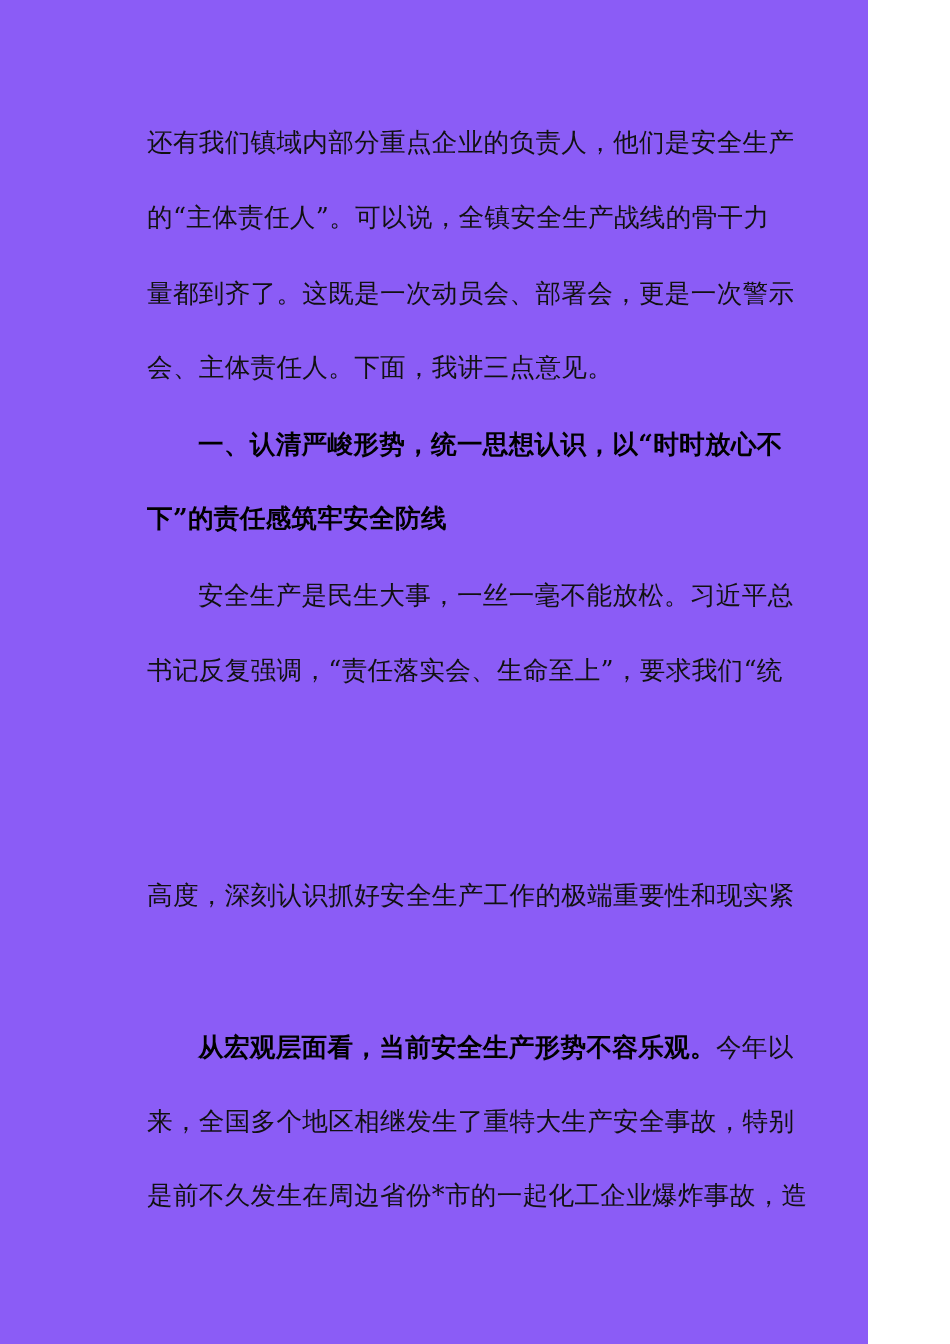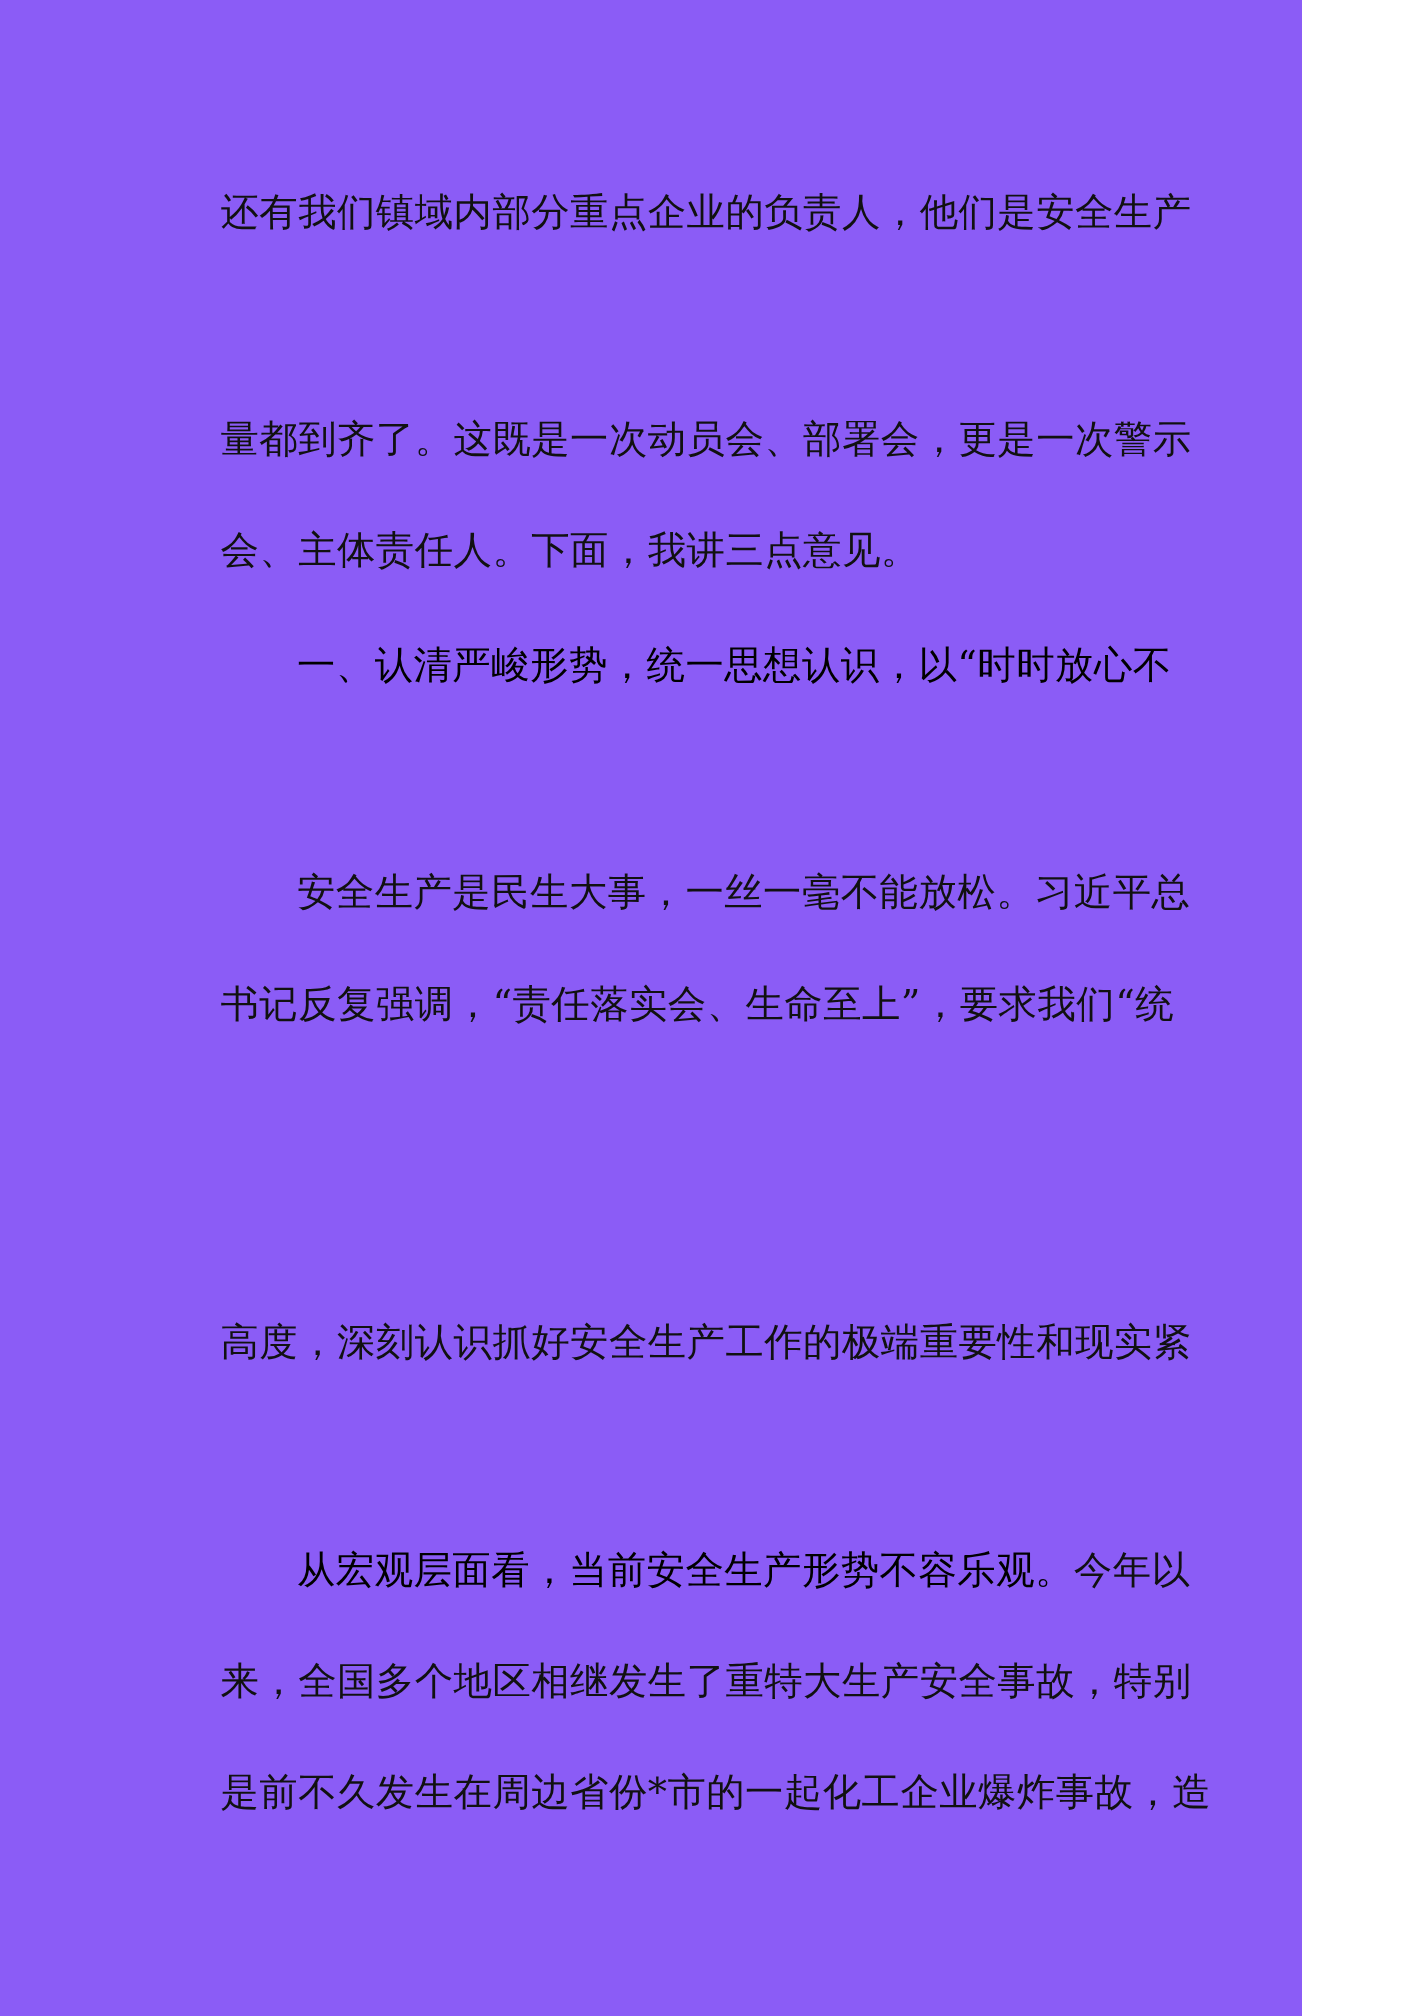--- a/index.html
+++ b/index.html
@@ -11,32 +11,34 @@
       width: 660px;
       height: 34px;
       line-height: 34px;
       font-family: "DejaVu Serif", "Liberation Serif", serif;
       font-size: 25.6px;
       color: #111111;
       white-space: nowrap;
       letter-spacing: 0.3px;
     }
     .line.indent { left: 198px; }
-    .bold { font-weight: normal; color: #000000; }
+    .bold { font-weight: bold; color: #000000; }
   </style>
 </head>
 <body>
 
 <div class="page">
 
   <div class="line" style="top:125px">还有我们镇域内部分重点企业的负责人，他们是安全生产</div>
+  <div class="line" style="top:200px">的“主体责任人”。可以说，全镇安全生产战线的骨干力</div>
   <div class="line" style="top:276px">量都到齐了。这既是一次动员会、部署会，更是一次警示</div>
   <div class="line" style="top:350px">会、主体责任人。下面，我讲三点意见。</div>
 
   <div class="line indent bold" style="top:427px">一、认清严峻形势，统一思想认识，以“时时放心不</div>
+  <div class="line bold" style="top:501px">下”的责任感筑牢安全防线</div>
 
   <div class="line indent" style="top:578px">安全生产是民生大事，一丝一毫不能放松。习近平总</div>
   <div class="line" style="top:653px">书记反复强调，“责任落实会、生命至上”，要求我们“统</div>
   <div class="line" style="top:878px">高度，深刻认识抓好安全生产工作的极端重要性和现实紧</div>
 
   <div class="line" style="top:1104px">来，全国多个地区相继发生了重特大生产安全事故，特别</div>
   <div class="line indent" style="top:1030px"><span class="bold">从宏观层面看，当前安全生产形势不容乐观。</span><span>今年以</span></div>
   <div class="line" style="top:1178px">是前不久发生在周边省份*市的一起化工企业爆炸事故，造</div>
 </div>
 

